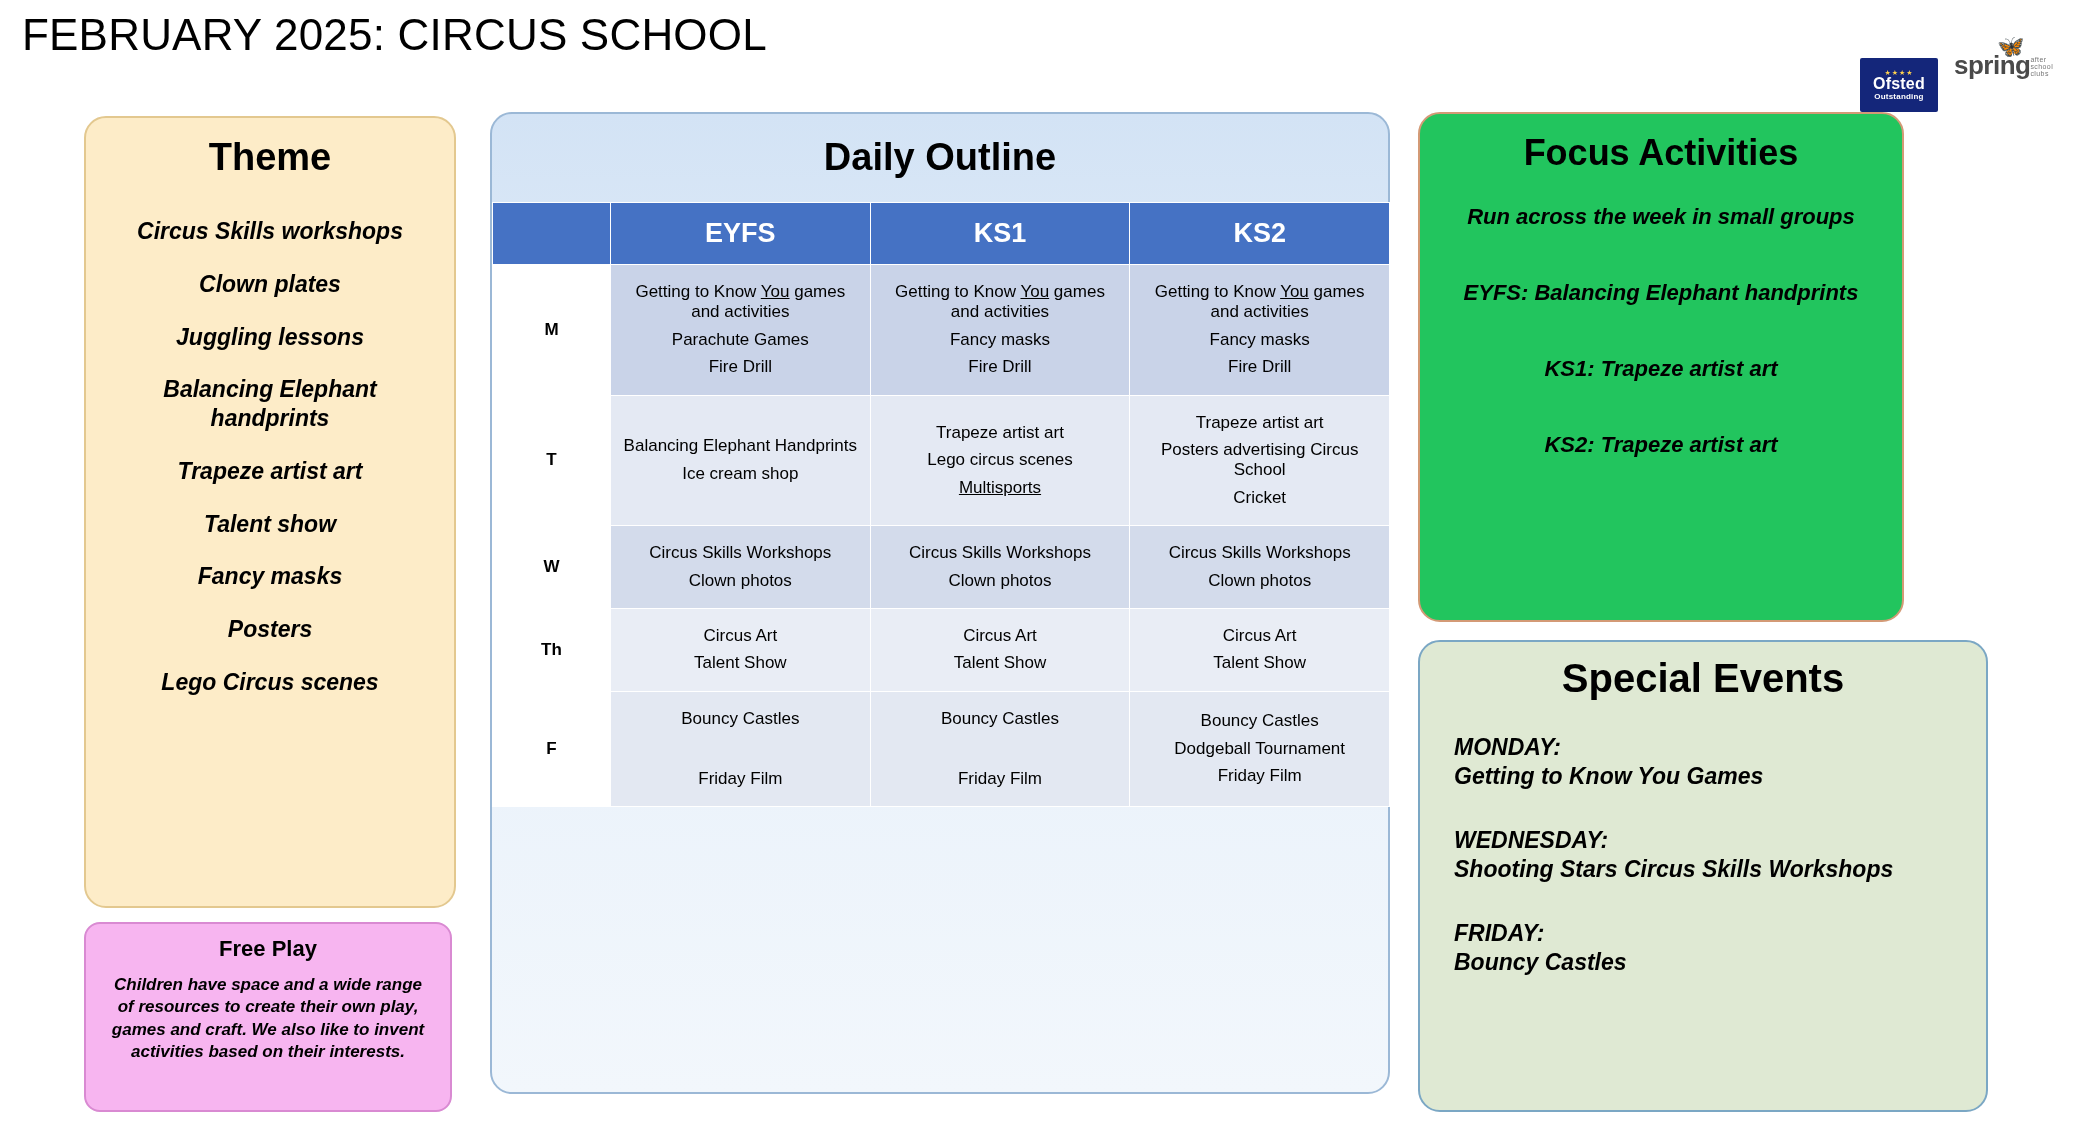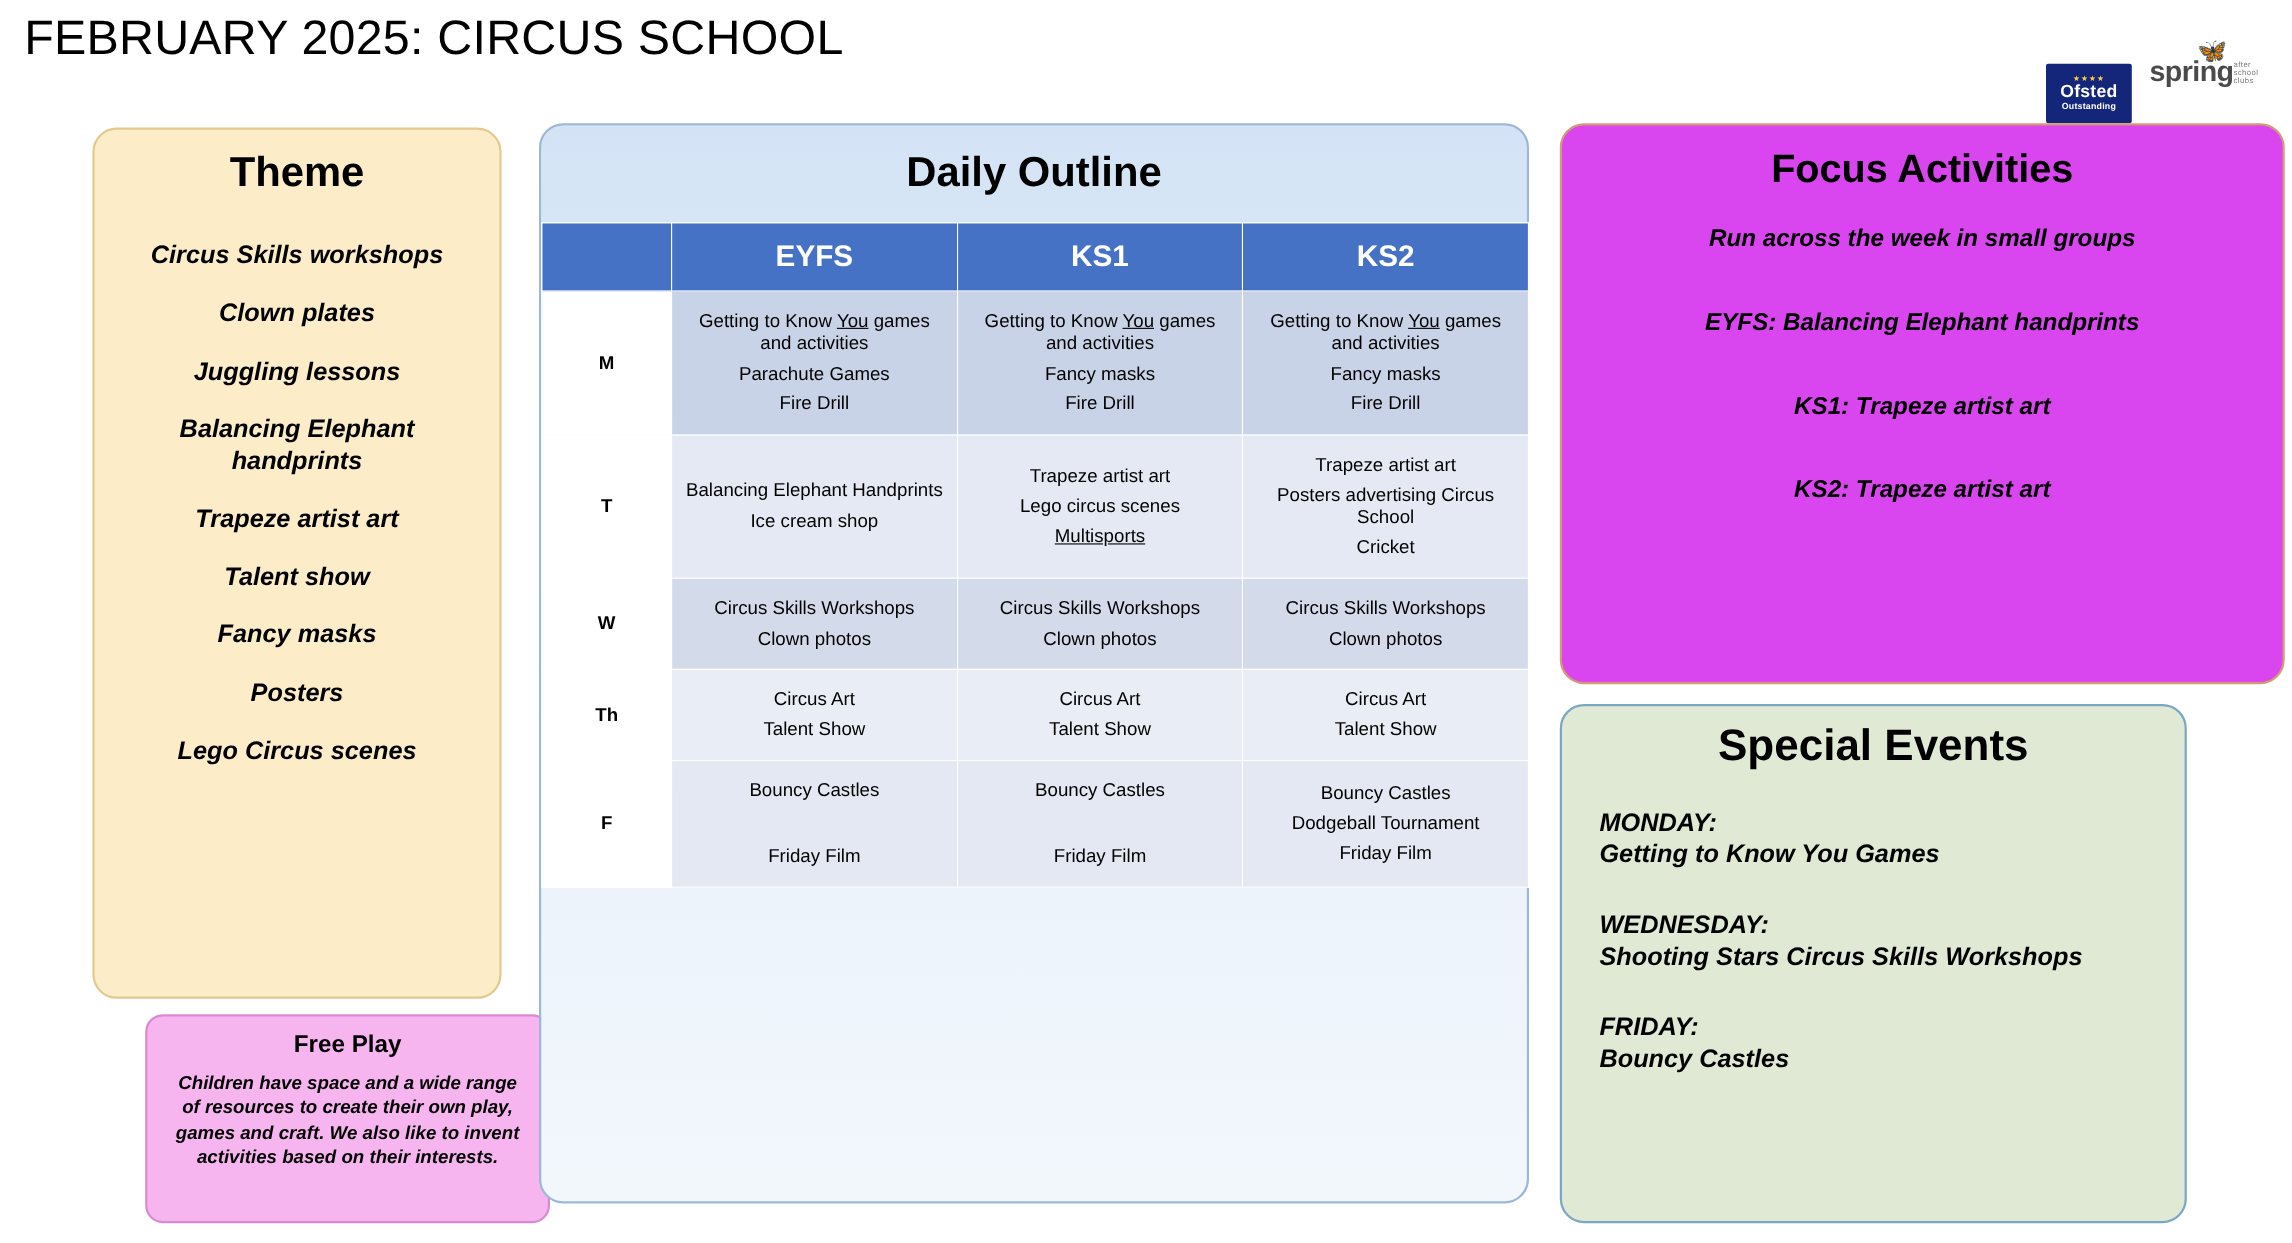--- a/index.html
+++ b/index.html
@@ -91,21 +91,20 @@
     line-height: 1.25;
   }
 
   
   #freeplay-panel {
     left: 84px; top: 922px;
     width: 368px; height: 190px;
     background: #f7b5f0;
     border: 2px solid #d98ad2;
     border-radius: 16px;
-    margin-left: 48px;
   }
   #freeplay-title {
     text-align: center; font-size: 22px; font-weight: 700; color: #000;
     margin-top: 12px;
   }
   #freeplay-text {
     margin-top: 12px;
     padding: 0 20px;
     text-align: center;
     font-size: 17px;
@@ -165,22 +164,22 @@
   tr.r-light td.cell { background: #e4e9f3; }
   tr.r-mid td.cell   { background: #d3dbeb; }
   tr.r-pale td.cell  { background: #e9edf5; }
   tr.r-pale2 td.cell { background: #e3e8f2; }
   .cellline { margin: 7px 0; }
   .u { text-decoration: underline; }
 
   
   #focus-panel {
     left: 1418px; top: 112px;
-    width: 659px; height: 510px;
-    background: #d946ef;
+    width: 486px; height: 510px;
+    background: #22c55e;
     border: 2px solid #d39a76;
   }
   #focus-title {
     text-align: center; font-size: 36px; font-weight: 700; color: #000;
     margin-top: 18px;
   }
   .focus-list {
     margin-top: 30px;
     display: flex; flex-direction: column; gap: 50px;
     padding: 0 26px;

